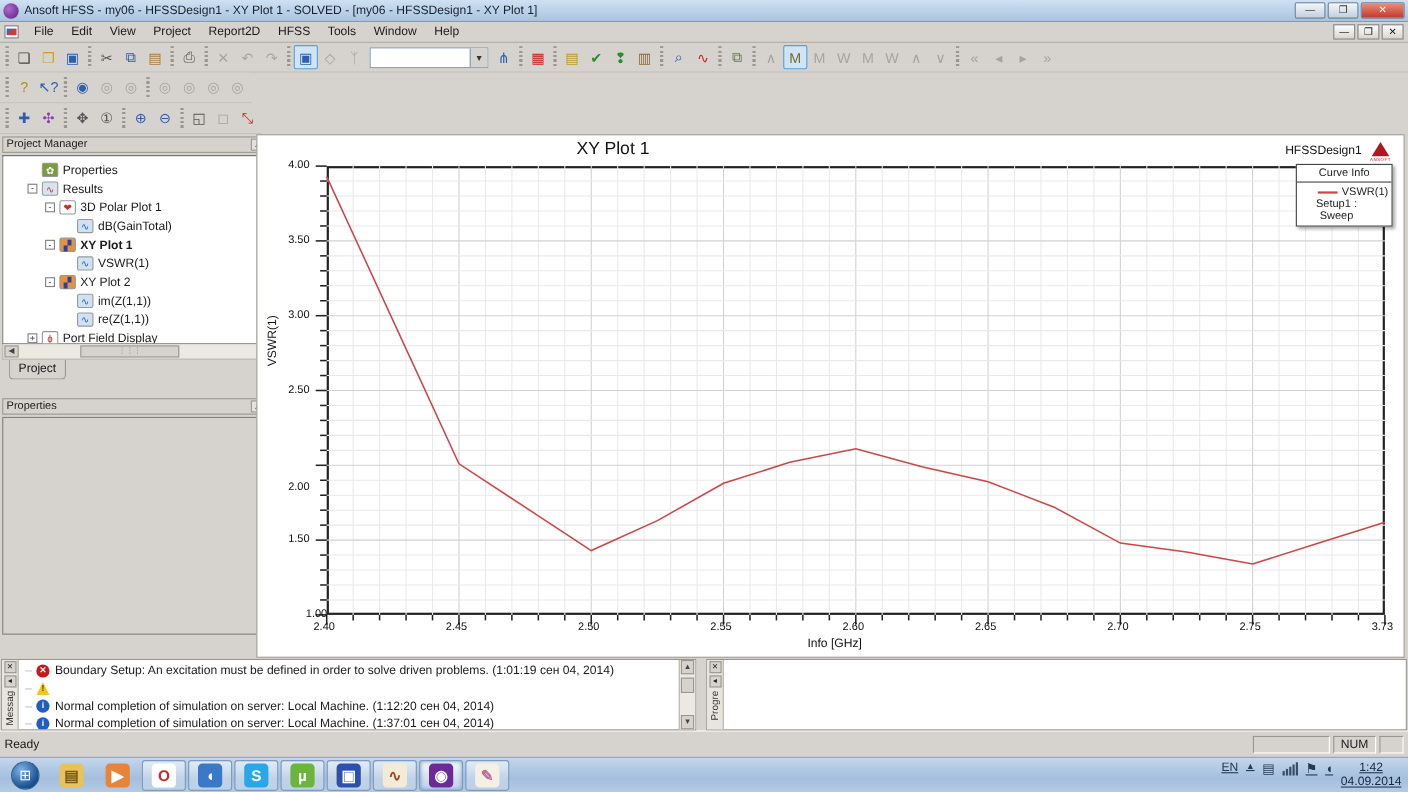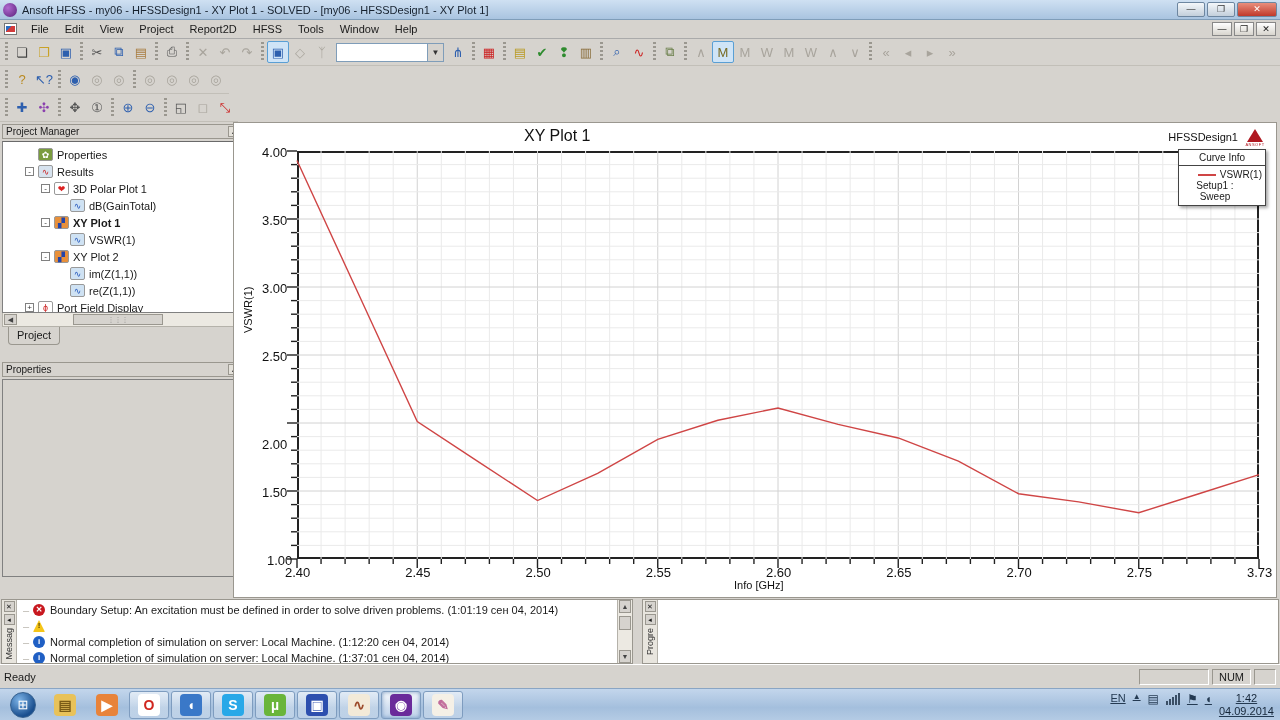--- a/index.html
+++ b/index.html
@@ -56,21 +56,21 @@
   .doc { position:absolute; left:233px; top:0; right:3px; bottom:0; background:#fff; border:1px solid #9a978f; }
   .plot-title { position:absolute; left:290px; top:4px; font-size:16px; color:#111; }
   .plot-context { position:absolute; right:38px; top:8px; font-size:11px; color:#111; }
   .ansoft-logo { position:absolute; right:10px; top:6px; width:22px; text-align:center; }
   .ansoft-tri { width:0; height:0; border-left:8px solid transparent; border-right:8px solid transparent; border-bottom:13px solid #b01820; margin:0 auto; }
   .ansoft-word { font-size:4px; color:#b01820; letter-spacing:.5px; }
   .plot-frame { position:absolute; left:63px; top:28px; width:962px; height:408px; border:2px solid #222; }
   .plot-frame svg { position:absolute; left:-2px; top:-2px; overflow:visible; }
   .ylab { position:absolute; left:8px; top:210px; transform:rotate(-90deg); transform-origin:left top; font-size:11px; color:#111; }
   .xlab { position:absolute; left:500px; top:456px; font-size:11px; color:#111; }
-  .tick-label { position:absolute; font-size:13px; color:#111; }
+  .tick-label { position:absolute; font-size:10px; color:#111; }
   .legend { position:absolute; right:10px; top:26px; width:88px; background:#fff; border:1px solid #444; box-shadow:2px 2px 3px rgba(0,0,0,.35); font-size:10px; }
   .legend .lg-title { text-align:center; padding:2px 0; border-bottom:1px solid #444; }
   .legend .lg-row { display:flex; align-items:center; padding:3px 3px 0 3px; justify-content:flex-end; }
   .legend .lg-line { width:18px; height:2px; margin-right:4px; }
   .legend .lg-sub { text-align:center; padding:0 16px 3px 2px; }
   
   .msgzone { height:66px; display:flex; background:#d6d3ce; padding-top:1px; }
   .msg-panel { display:flex; border:1px solid #9a978f; background:#fff; }
   .msg-panel.left { width:632px; margin-left:1px; }
   .msg-panel.right { width:637px; margin-left:9px; }
@@ -457,21 +457,21 @@
     <div id="tick-labels">
         <div class="tick-label" style="left: 51px; top: 442px;">2.40</div>
         <div class="tick-label" style="left: 171.25px; top: 442px;">2.45</div>
         <div class="tick-label" style="left: 291.5px; top: 442px;">2.50</div>
         <div class="tick-label" style="left: 411.75px; top: 442px;">2.55</div>
         <div class="tick-label" style="left: 532px; top: 442px;">2.60</div>
         <div class="tick-label" style="left: 652.25px; top: 442px;">2.65</div>
         <div class="tick-label" style="left: 772.5px; top: 442px;">2.70</div>
         <div class="tick-label" style="left: 892.75px; top: 442px;">2.75</div>
         <div class="tick-label" style="left: 1013px; top: 442px;">3.73</div>
-        <div class="tick-label" style="left: 33px; top: 430px;">1.00</div>
+        <div class="tick-label" style="left: 44px; top: 430px;">1.00</div>
         <div class="tick-label" style="left: 28px; top: 362px;">1.50</div>
         <div class="tick-label" style="left: 28px; top: 294px; margin-top: 20px;">2.00</div>
         <div class="tick-label" style="left: 28px; top: 226px;">2.50</div>
         <div class="tick-label" style="left: 28px; top: 158px;">3.00</div>
         <div class="tick-label" style="left: 28px; top: 90px;">3.50</div>
         <div class="tick-label" style="left: 28px; top: 22px;">4.00</div>
       </div>
     <div class="xlab">Info [GHz]</div>
     <div class="legend">
       <div class="lg-title">Curve Info</div>

